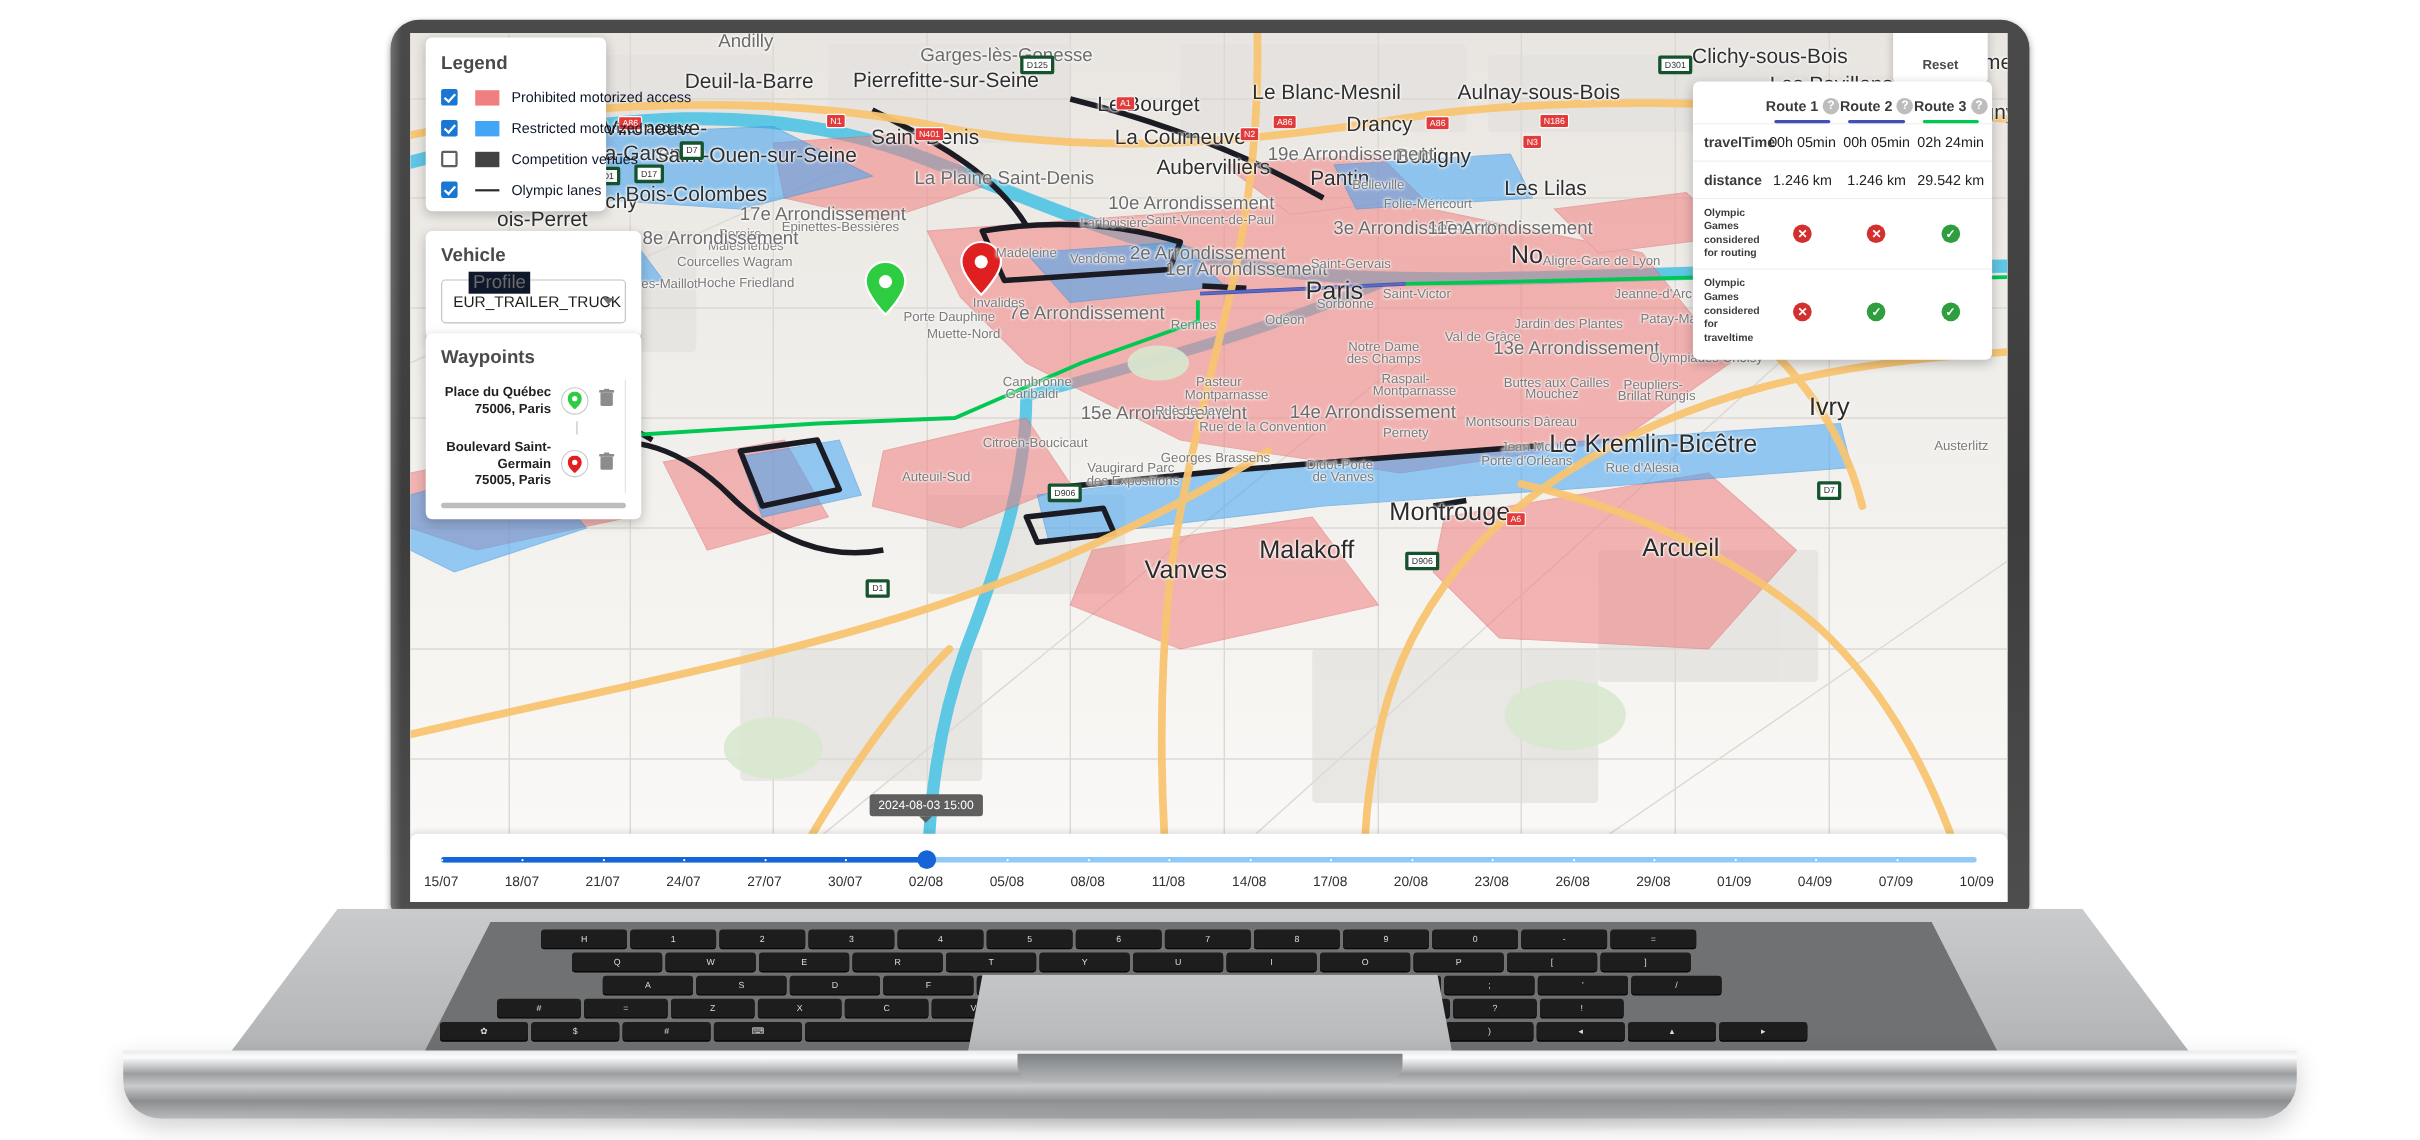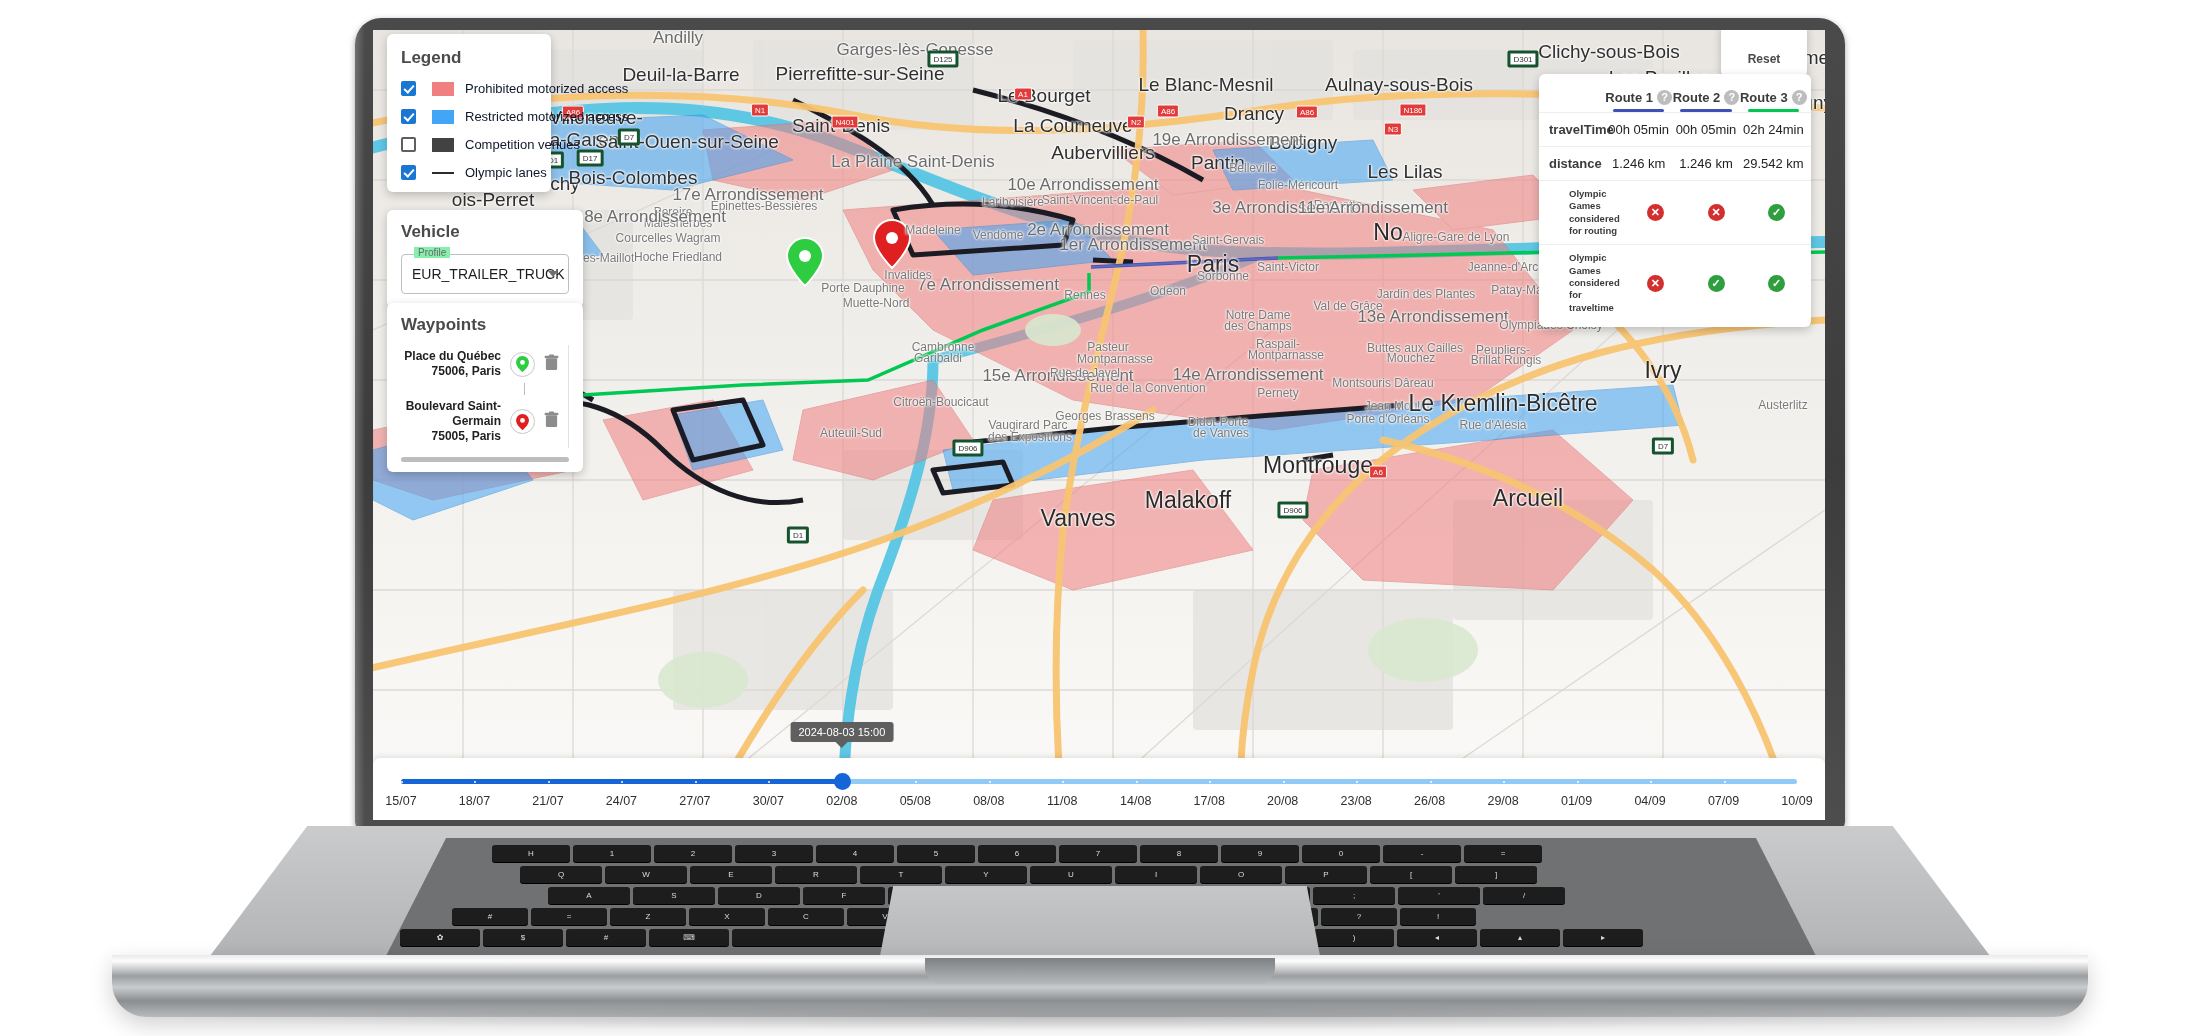--- a/index.html
+++ b/index.html
@@ -88,22 +88,22 @@
   .cbx.off { background:#fff; border:2px solid #5f5f5f; }
   .cbx.on::after { content:""; position:absolute; left:4.5px; top:1.5px;
       width:4px; height:8px; border:solid #fff; border-width:0 2px 2px 0; transform:rotate(42deg); }
   .swatch { width:22px; height:14px; margin-left:16px; flex:0 0 auto; }
   .dash { width:22px; height:0; border-top:2.5px solid #2b2b2b; margin-left:16px; flex:0 0 auto; }
   .legend-label { margin-left:11px; font-size:13px; color:#0f172a; white-space:nowrap; }
 
   #vehicle-panel { left:14px; top:180px; width:196px; padding:12px 14px 14px 14px; }
   .field { position:relative; margin-top:12px; border:1px solid #c0c0c0;
            border-radius:4px; height:40px; display:flex; align-items:center; padding:0 10px; }
-  .field-legend { position:absolute; top:-8px; left:12px; background:#86efac;
-                  padding:0 4px; font-size:10px; color:#6b6b6b; }
+  .field-legend { position:absolute; top:-8px; left:24px; background:#0f172a;
+                  padding:0 4px; font-size:17px; color:#6b6b6b; }
   .field-value { font-size:14px; color:#1d1d1d; }
   .caret { position:absolute; right:10px; width:0; height:0;
            border-left:5px solid transparent; border-right:5px solid transparent;
            border-top:6px solid #6e6e6e; }
 
   #waypoints-panel { left:14px; top:273px; width:196px; padding:12px 14px 10px 14px; }
   .wp-scroll { margin-top:10px; border-right:1px solid #e2e2e2; padding-right:8px; position:relative; }
   .wp-row { display:flex; align-items:center; justify-content:flex-end; gap:9px; padding:4px 0; }
   .wp-text { text-align:right; font-size:12px; font-weight:bold; color:#1f1f1f; line-height:1.25; }
   .pin-btn { width:25px; height:25px; border-radius:50%; border:1px solid #c8c8c8;
@@ -125,21 +125,21 @@
   .rt-col { flex:1; text-align:center; }
   .rt-colinner { display:inline-flex; align-items:center; gap:4px; }
   .rt-name { font-size:13px; font-weight:bold; color:#3b3b3b; }
   .qmark { width:15px; height:15px; border-radius:50%; background:#bdbdbd; color:#fff;
            font-size:11px; font-weight:bold; display:inline-flex; align-items:center;
            justify-content:center; line-height:1; }
   .rt-underline { height:3px; margin:3px 8px 0 8px; border-radius:2px; }
   .rt-row { display:flex; align-items:center; border-top:1px solid #eeeeee;
             padding:7px 4px; min-height:34px; }
   .rt-row .rt-c0 { width:62px; flex:0 0 auto; font-size:13px; font-weight:bold; color:#3b3b3b; padding-left:6px; }
-  .rt-row.small .rt-c0 { font-size:9.5px; line-height:1.3;margin-left:20px; }
+  .rt-row.small .rt-c0 { font-size:9.5px; line-height:1.3; }
   .rt-val { flex:1; text-align:center; font-size:13px; color:#222; }
   .mark { width:17px; height:17px; border-radius:50%; display:inline-flex;
           align-items:center; justify-content:center; color:#fff; font-size:11px; font-weight:bold; }
   .mark.no { background:#d32f2f; }
   .mark.yes { background:#2e9e3e; }
 
   
   #timeline-panel { position:absolute; left:0; bottom:0; width:100%; height:62px;
       background:#fff; border-radius:7px 7px 0 0; box-shadow:0 -1px 6px rgba(0,0,0,.12); }
   .tl-track { position:absolute; left:28px; right:28px; top:21px; height:5px;

